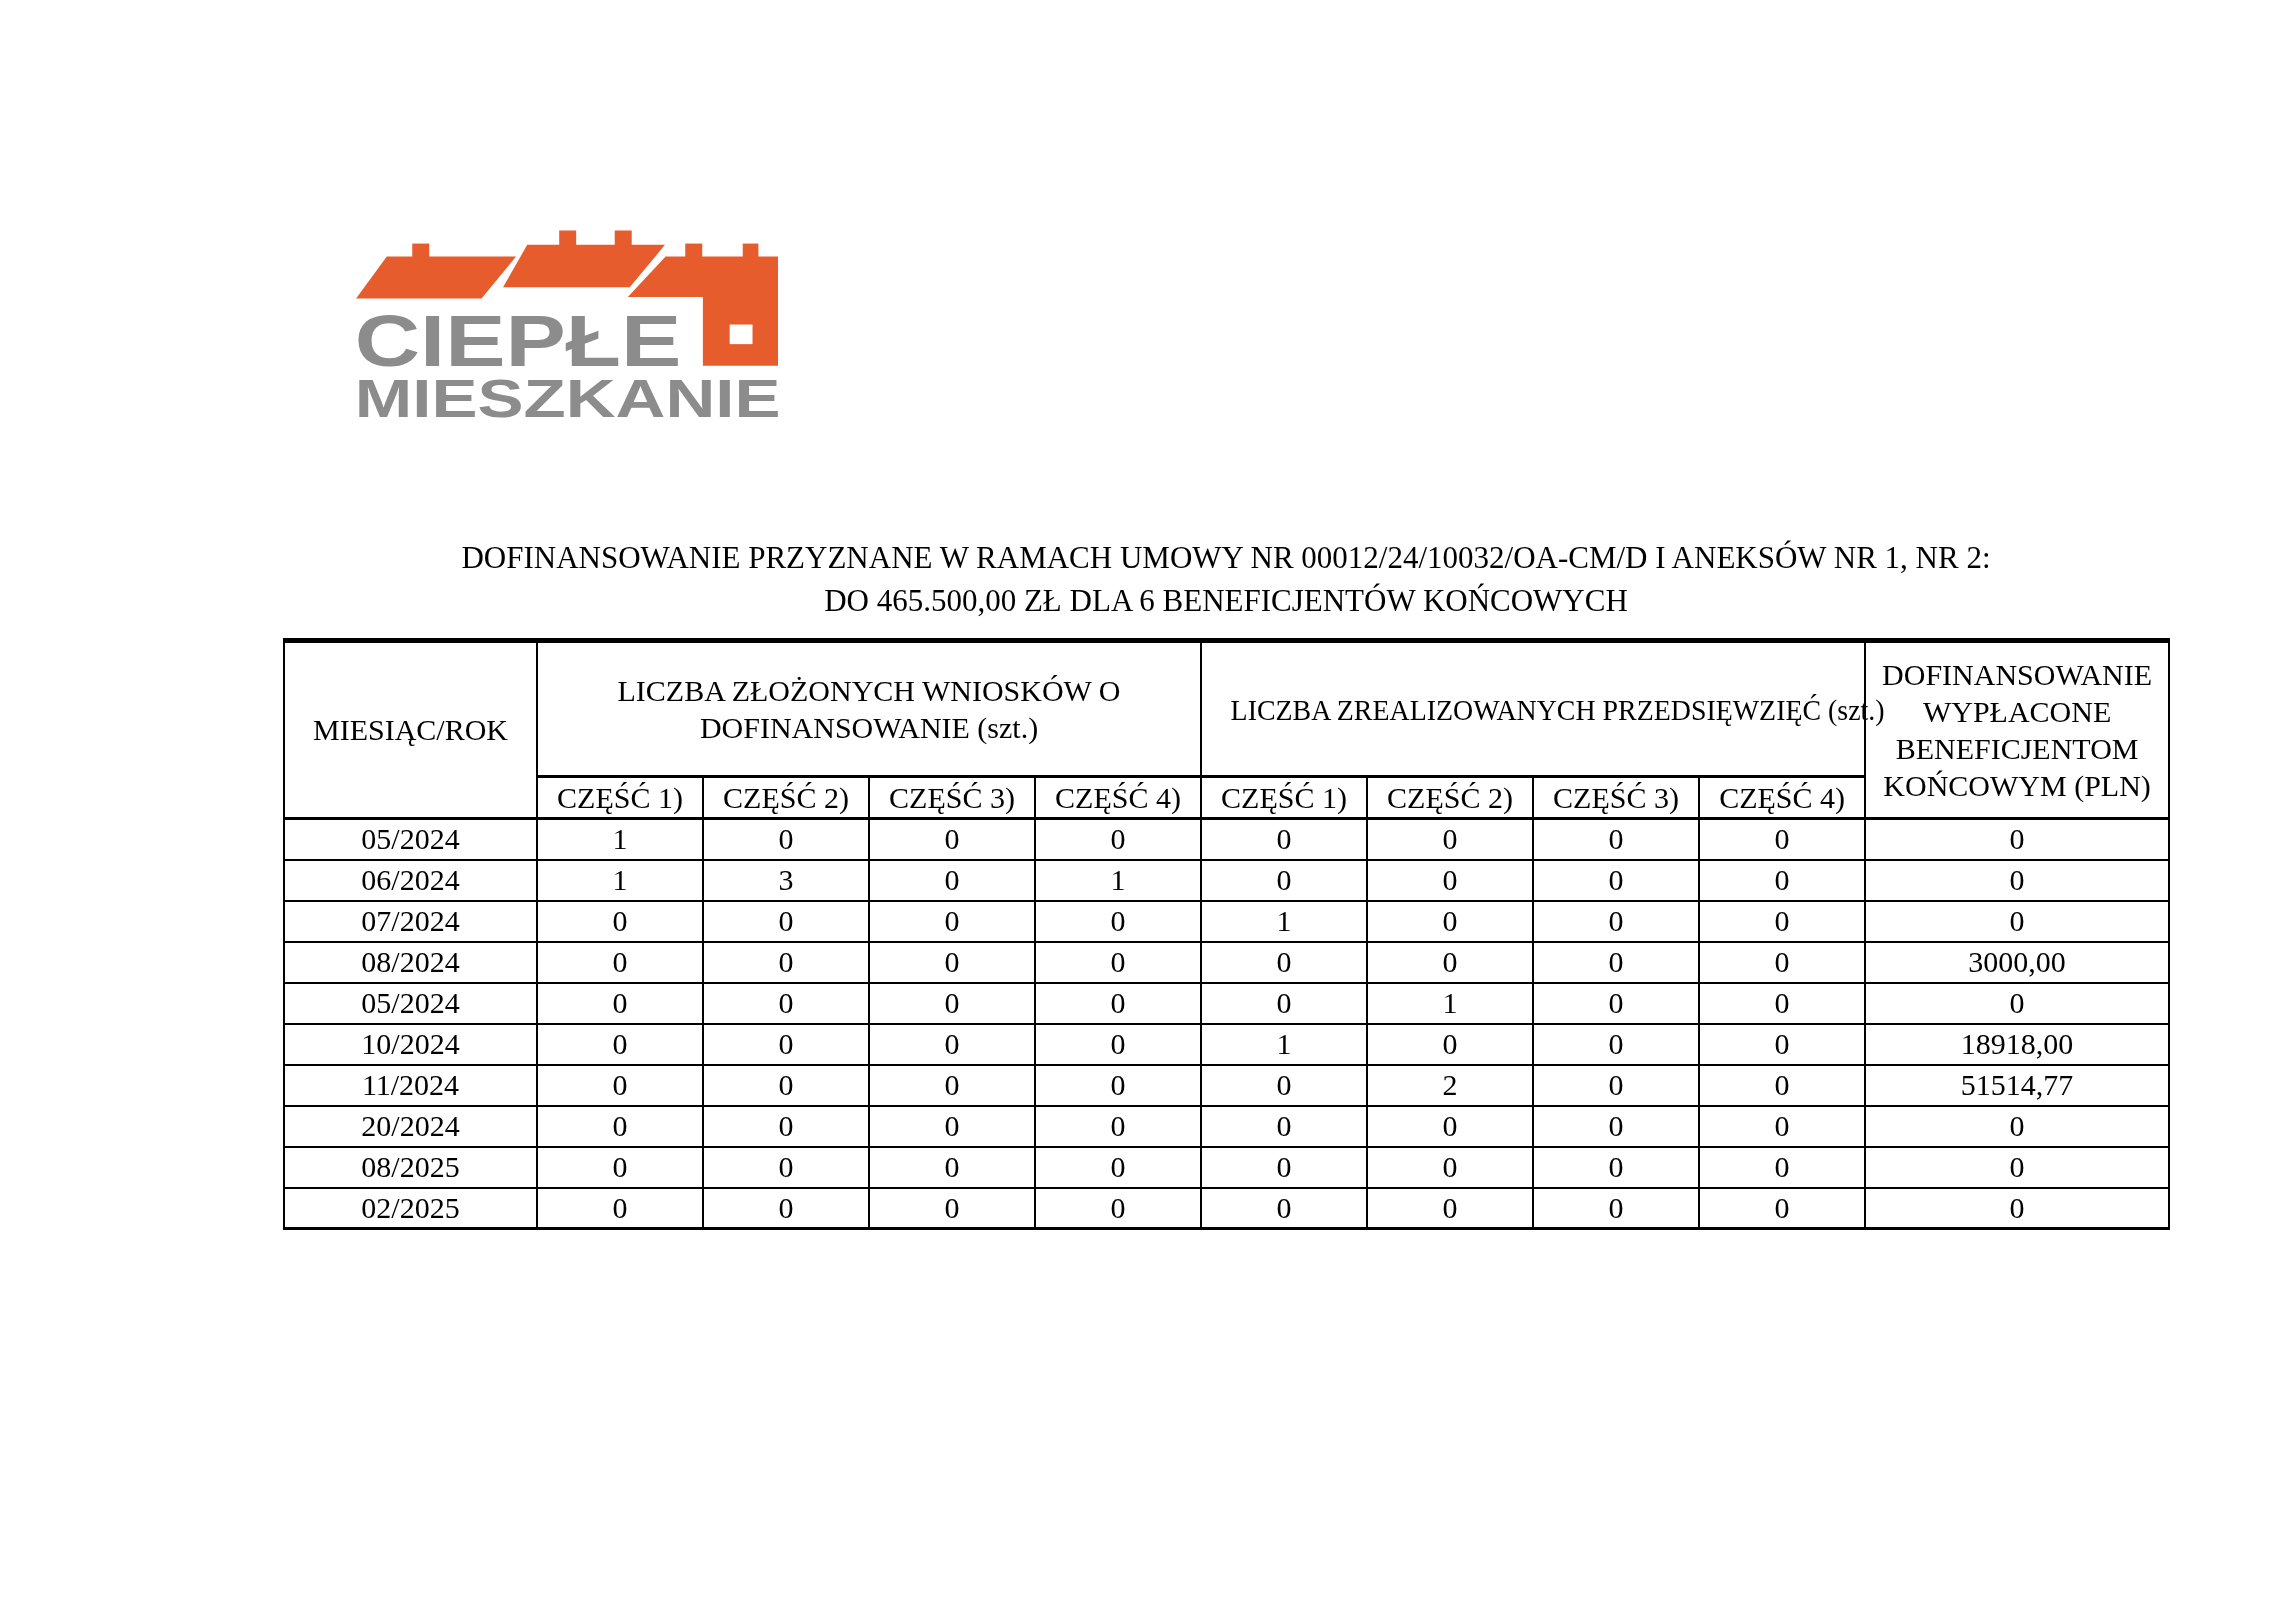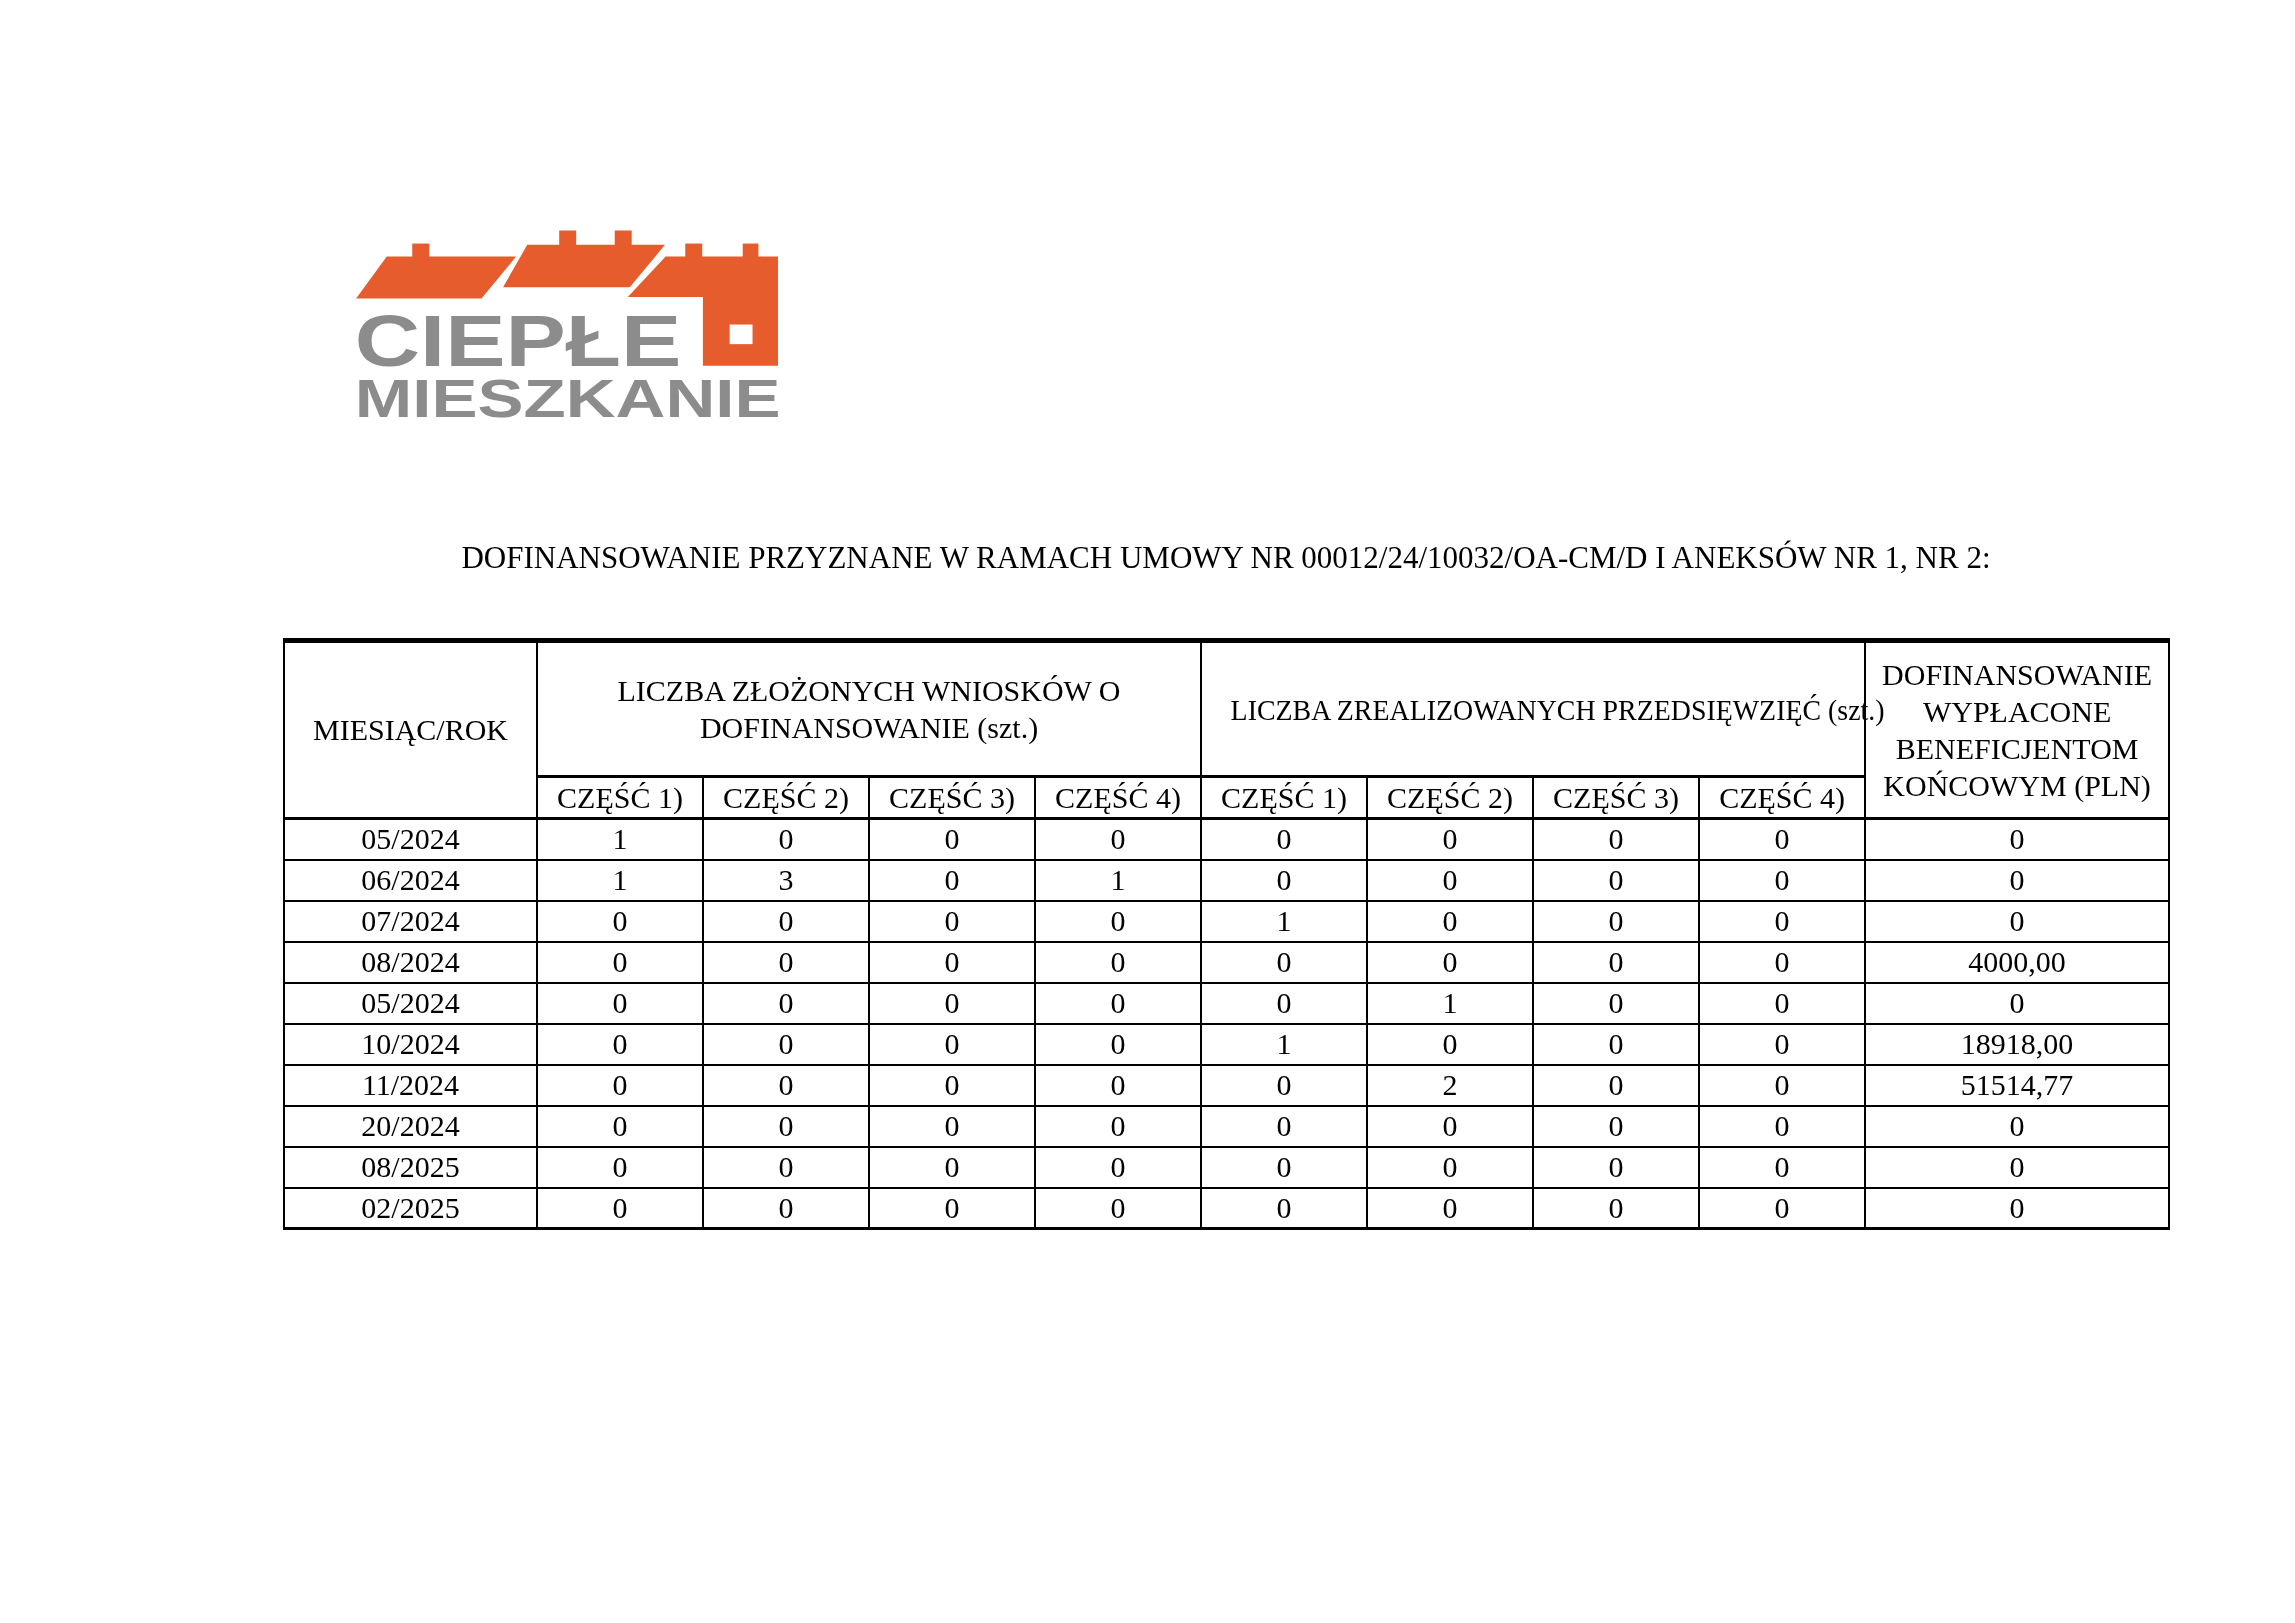--- a/index.html
+++ b/index.html
@@ -72,20 +72,21 @@
       <path d="M420,115 L478,53 L650,53 L650,220 L535,220 L535,115 Z" fill="#E75C2C"></path>
       <rect x="576" y="157" width="35" height="30" fill="#FFFFFF"></rect>
     </g>
     <text x="2" y="220" font-family="Liberation Sans, DejaVu Sans, sans-serif" font-weight="bold" font-size="110" textLength="500" lengthAdjust="spacingAndGlyphs" fill="#8C8C8C">CIEPŁE</text>
     <text x="2" y="298" font-family="Liberation Sans, DejaVu Sans, sans-serif" font-weight="bold" font-size="82" textLength="652" lengthAdjust="spacingAndGlyphs" fill="#8C8C8C">MIESZKANIE</text>
   </svg>
 
 
   <div class="subtitle-block">
     <div>DOFINANSOWANIE PRZYZNANE W RAMACH UMOWY NR 00012/24/10032/OA-CM/D I ANEKSÓW NR 1, NR 2:</div>
+    <div>DO 465.500,00 ZŁ DLA 6 BENEFICJENTÓW KOŃCOWYCH</div>
   </div>
 
   <table class="stats">
     <colgroup>
       <col style="width:253px">
       <col style="width:166px">
         <col style="width:166px">
         <col style="width:166px">
         <col style="width:166px">
       <col style="width:166px">
@@ -152,21 +153,21 @@
         <tr>
           <td>08/2024</td>
           <td>0</td>
           <td>0</td>
           <td>0</td>
           <td>0</td>
           <td>0</td>
           <td>0</td>
           <td>0</td>
           <td>0</td>
-          <td>4000,00</td>
+          <td>3000,00</td>
         </tr>
         <tr>
           <td>05/2024</td>
           <td>0</td>
           <td>0</td>
           <td>0</td>
           <td>0</td>
           <td>0</td>
           <td>1</td>
           <td>0</td>

